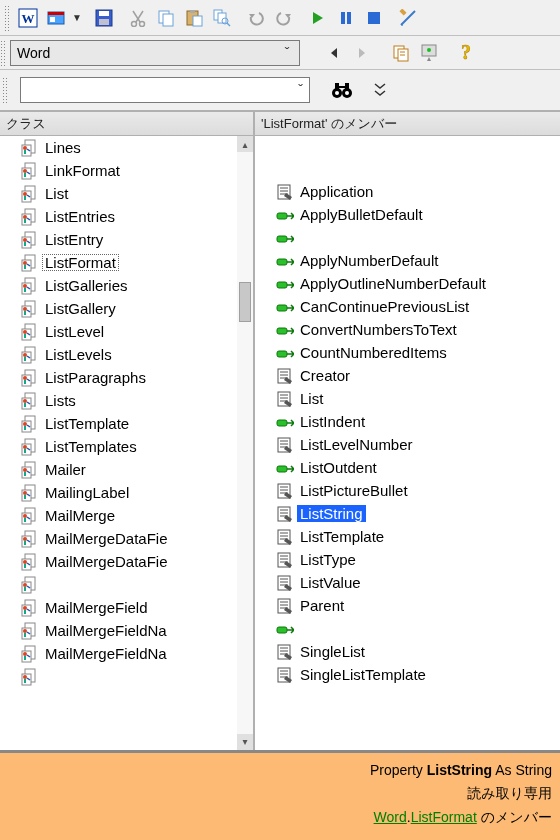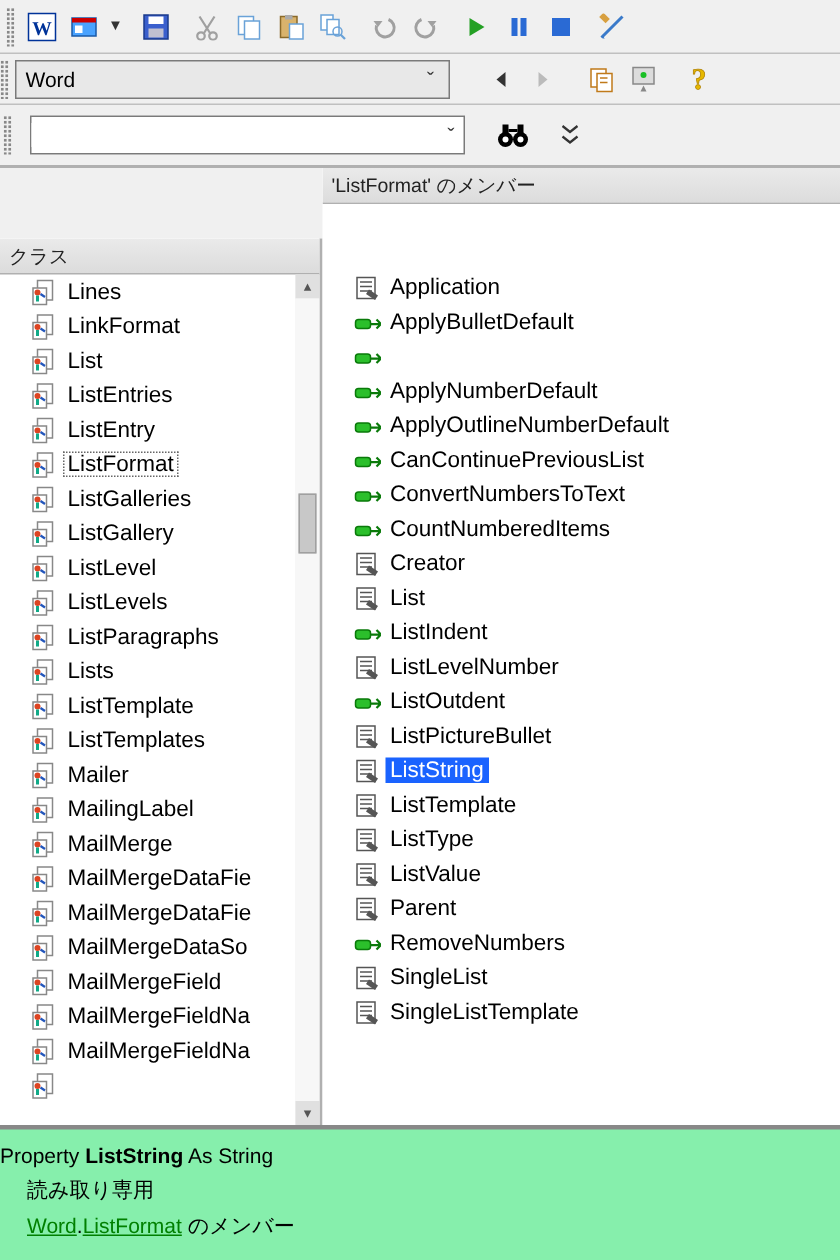--- a/index.html
+++ b/index.html
@@ -70,21 +70,21 @@
   flex: 1;
   display: flex;
   border-top: 2px solid #b0b0b0;
   overflow: hidden;
 }
 .pane {
   display: flex; flex-direction: column;
   background: #fff;
   overflow: hidden;
 }
-.pane.left { width: 215px; border-right: 2px solid #b0b0b0; margin-top: 47px; }
+.pane.left { width: 255px; border-right: 2px solid #b0b0b0; }
 .pane.right { flex: 1; gap: 44px; }
 .pane-header {
   height: 24px;
   background: linear-gradient(#eaeaea,#dcdcdc);
   border-bottom: 1px solid #b0b0b0;
   display: flex; align-items: center;
   padding: 0 6px;
   font-size: 13px;
   color: #222;
 }
@@ -120,24 +120,25 @@
   background: #1a63ff;
   color: #fff;
 }
 .item.selected-dotted .label {
   outline: 1px dotted #666;
   outline-offset: -1px;
 }
 .item .label { padding: 0 3px; }
 .bottom {
   border-top: 3px solid #888;
-  background: #86efac;
-  padding: 6px 8px 10px 0;
+  background: #fdba74;
+  padding: 6px 8px 10px 16px;
   font-size: 14px;
   line-height: 1.7;
+  text-align: right;
 }
 .bottom .indent { padding-left: 18px; }
 .bottom a { color: #008000; text-decoration: underline; }
 .bold { font-weight: bold; }
 svg { display: block; }
 </style>
 </head>
 <body>
 
 <div class="toolbar">
@@ -537,21 +538,20 @@
           <div class="item">
             <span class="icon">
               <svg width="18" height="18">
                 <rect x="4" y="1" width="10" height="13" fill="#fff" stroke="#888"></rect>
                 <rect x="1" y="6" width="9" height="11" fill="#fff" stroke="#888"></rect>
                 <circle cx="4" cy="9" r="2" fill="#d42"></circle>
                 <rect x="3" y="11" width="2" height="4" fill="#1a8"></rect>
                 <path d="M6 10 L9 12" stroke="#25b" stroke-width="1.5"></path>
               </svg>
             </span>
-            <span class="label">MailMergeDataSo</span>
           </div>
           <div class="item">
             <span class="icon">
               <svg width="18" height="18">
                 <rect x="4" y="1" width="10" height="13" fill="#fff" stroke="#888"></rect>
                 <rect x="1" y="6" width="9" height="11" fill="#fff" stroke="#888"></rect>
                 <circle cx="4" cy="9" r="2" fill="#d42"></circle>
                 <rect x="3" y="11" width="2" height="4" fill="#1a8"></rect>
                 <path d="M6 10 L9 12" stroke="#25b" stroke-width="1.5"></path>
               </svg>
@@ -807,21 +807,20 @@
             </span>
             <span class="label">Parent</span>
           </div>
           <div class="item">
             <span class="icon">
               <svg width="18" height="18">
                 <rect x="1" y="7" width="10" height="6" rx="2" fill="#2bbf2b" stroke="#0a7a0a"></rect>
                 <path d="M11 10 L17 10 M15 7 L18 10 L15 13" stroke="#0a7a0a" stroke-width="1.5" fill="none"></path>
               </svg>
             </span>
-            <span class="label">RemoveNumbers</span>
           </div>
           <div class="item">
             <span class="icon">
               <svg width="18" height="18">
                 <rect x="2" y="2" width="12" height="14" fill="#fff" stroke="#555"></rect>
                 <line x1="4" y1="5" x2="12" y2="5" stroke="#555"></line>
                 <line x1="4" y1="8" x2="12" y2="8" stroke="#555"></line>
                 <line x1="4" y1="11" x2="12" y2="11" stroke="#555"></line>
                 <path d="M10 10 L16 14 L14 17 L8 13 Z" fill="#555"></path>
               </svg>

